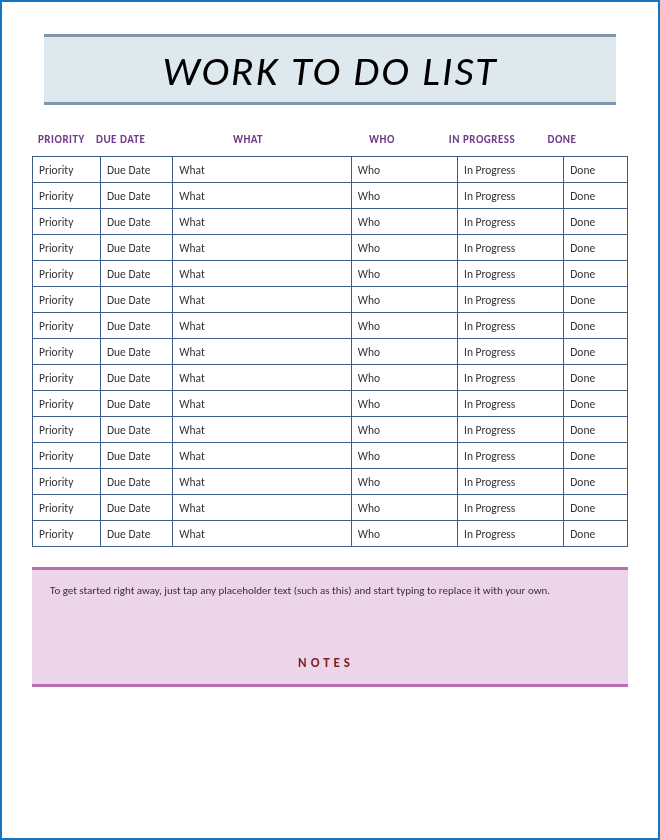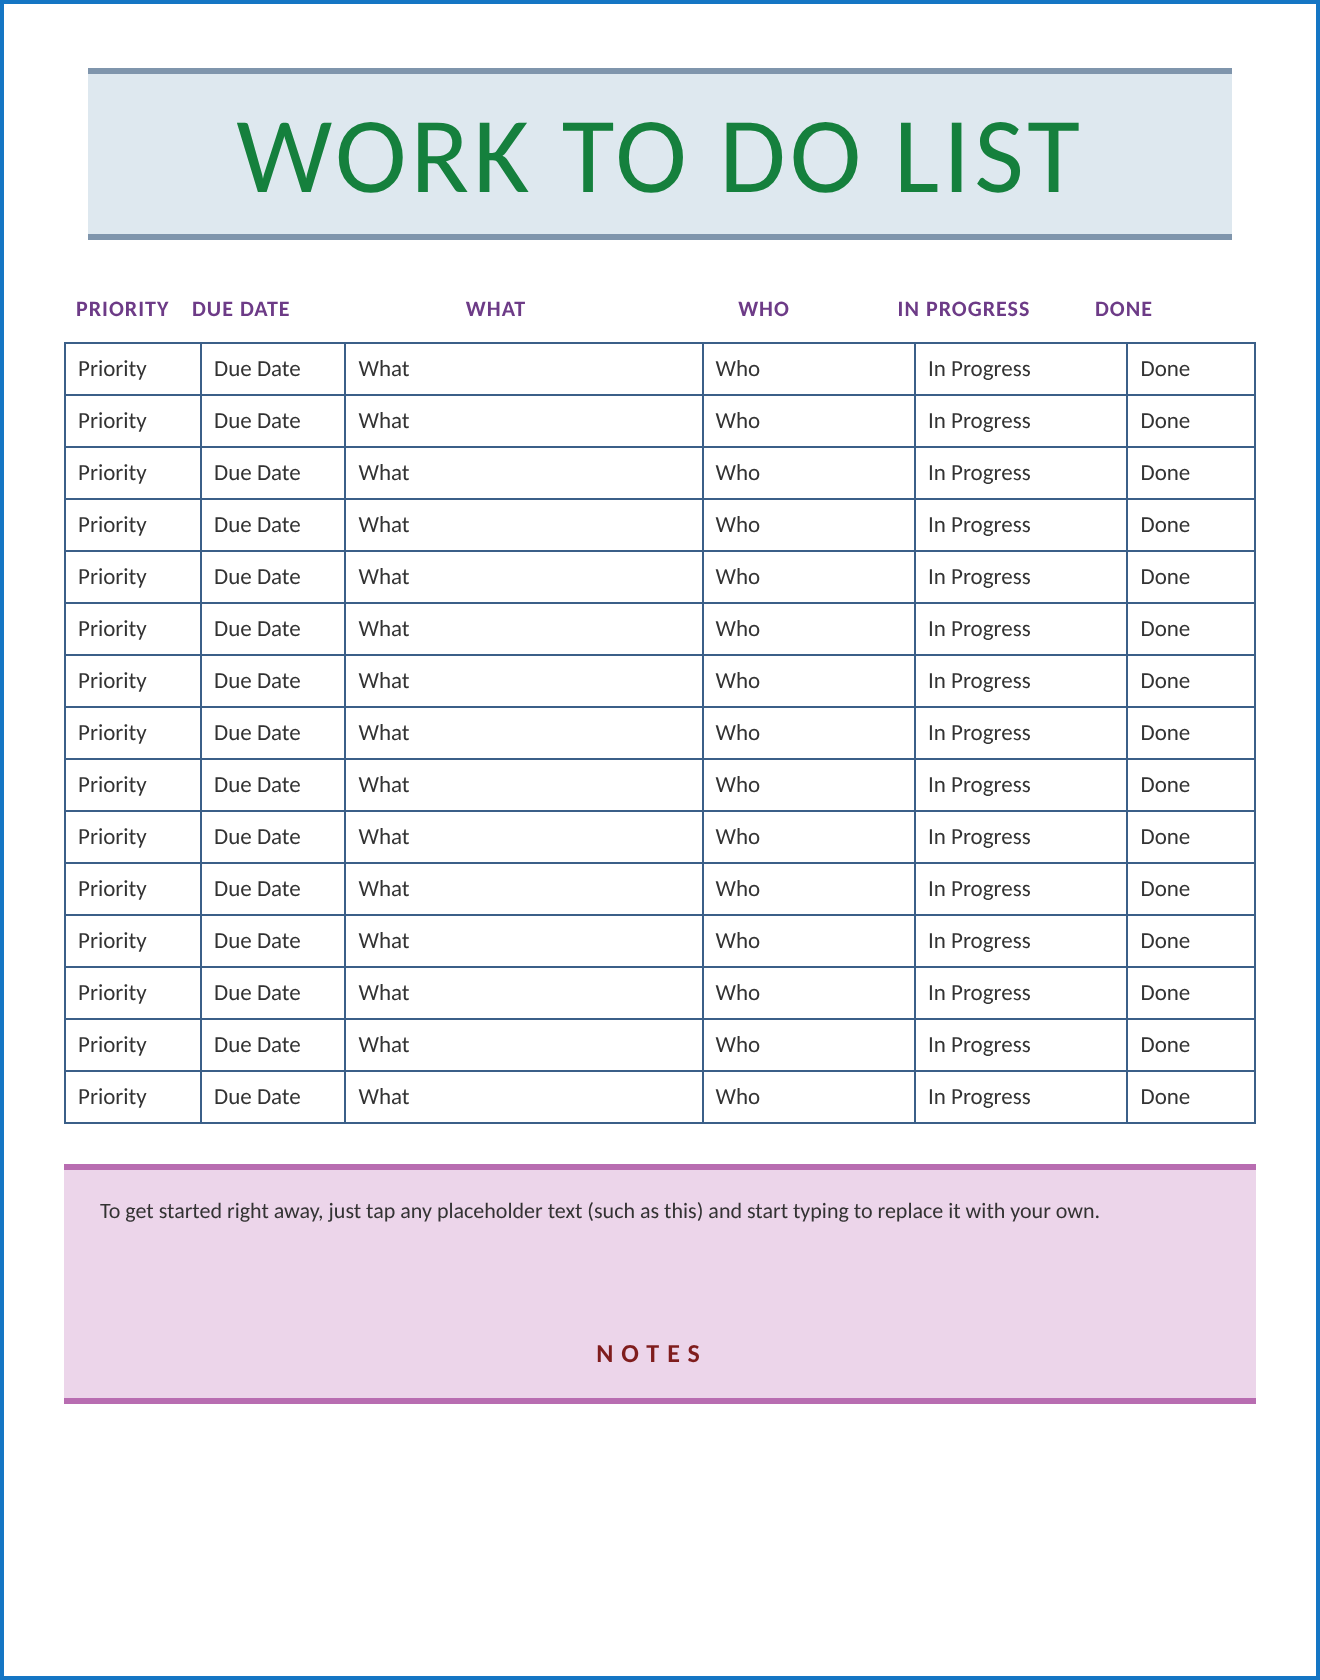--- a/index.html
+++ b/index.html
@@ -20,23 +20,24 @@
   .title-block {
     background: #dee8ef;
     border-top: 3px solid #7f95ac;
     border-bottom: 3px solid #7f95ac;
     text-align: center;
     padding: 8px 0 6px 0;
     margin: 6px 12px 28px 12px;
   }
   .title-block h1 {
     font-weight: 300;
-    font-size: 54px;
+    font-size: 42px;
     letter-spacing: 2px;
-    color: #15803d;
+    color: #000000;
+    font-style: italic;
   }
   .headers {
     display: flex;
     color: #6d3b87;
     font-size: 11px;
     font-weight: 600;
     letter-spacing: 0.5px;
     padding: 0 0 10px 0;
   }
   .headers div:nth-child(1){ width: 64px; padding-left: 6px;}

